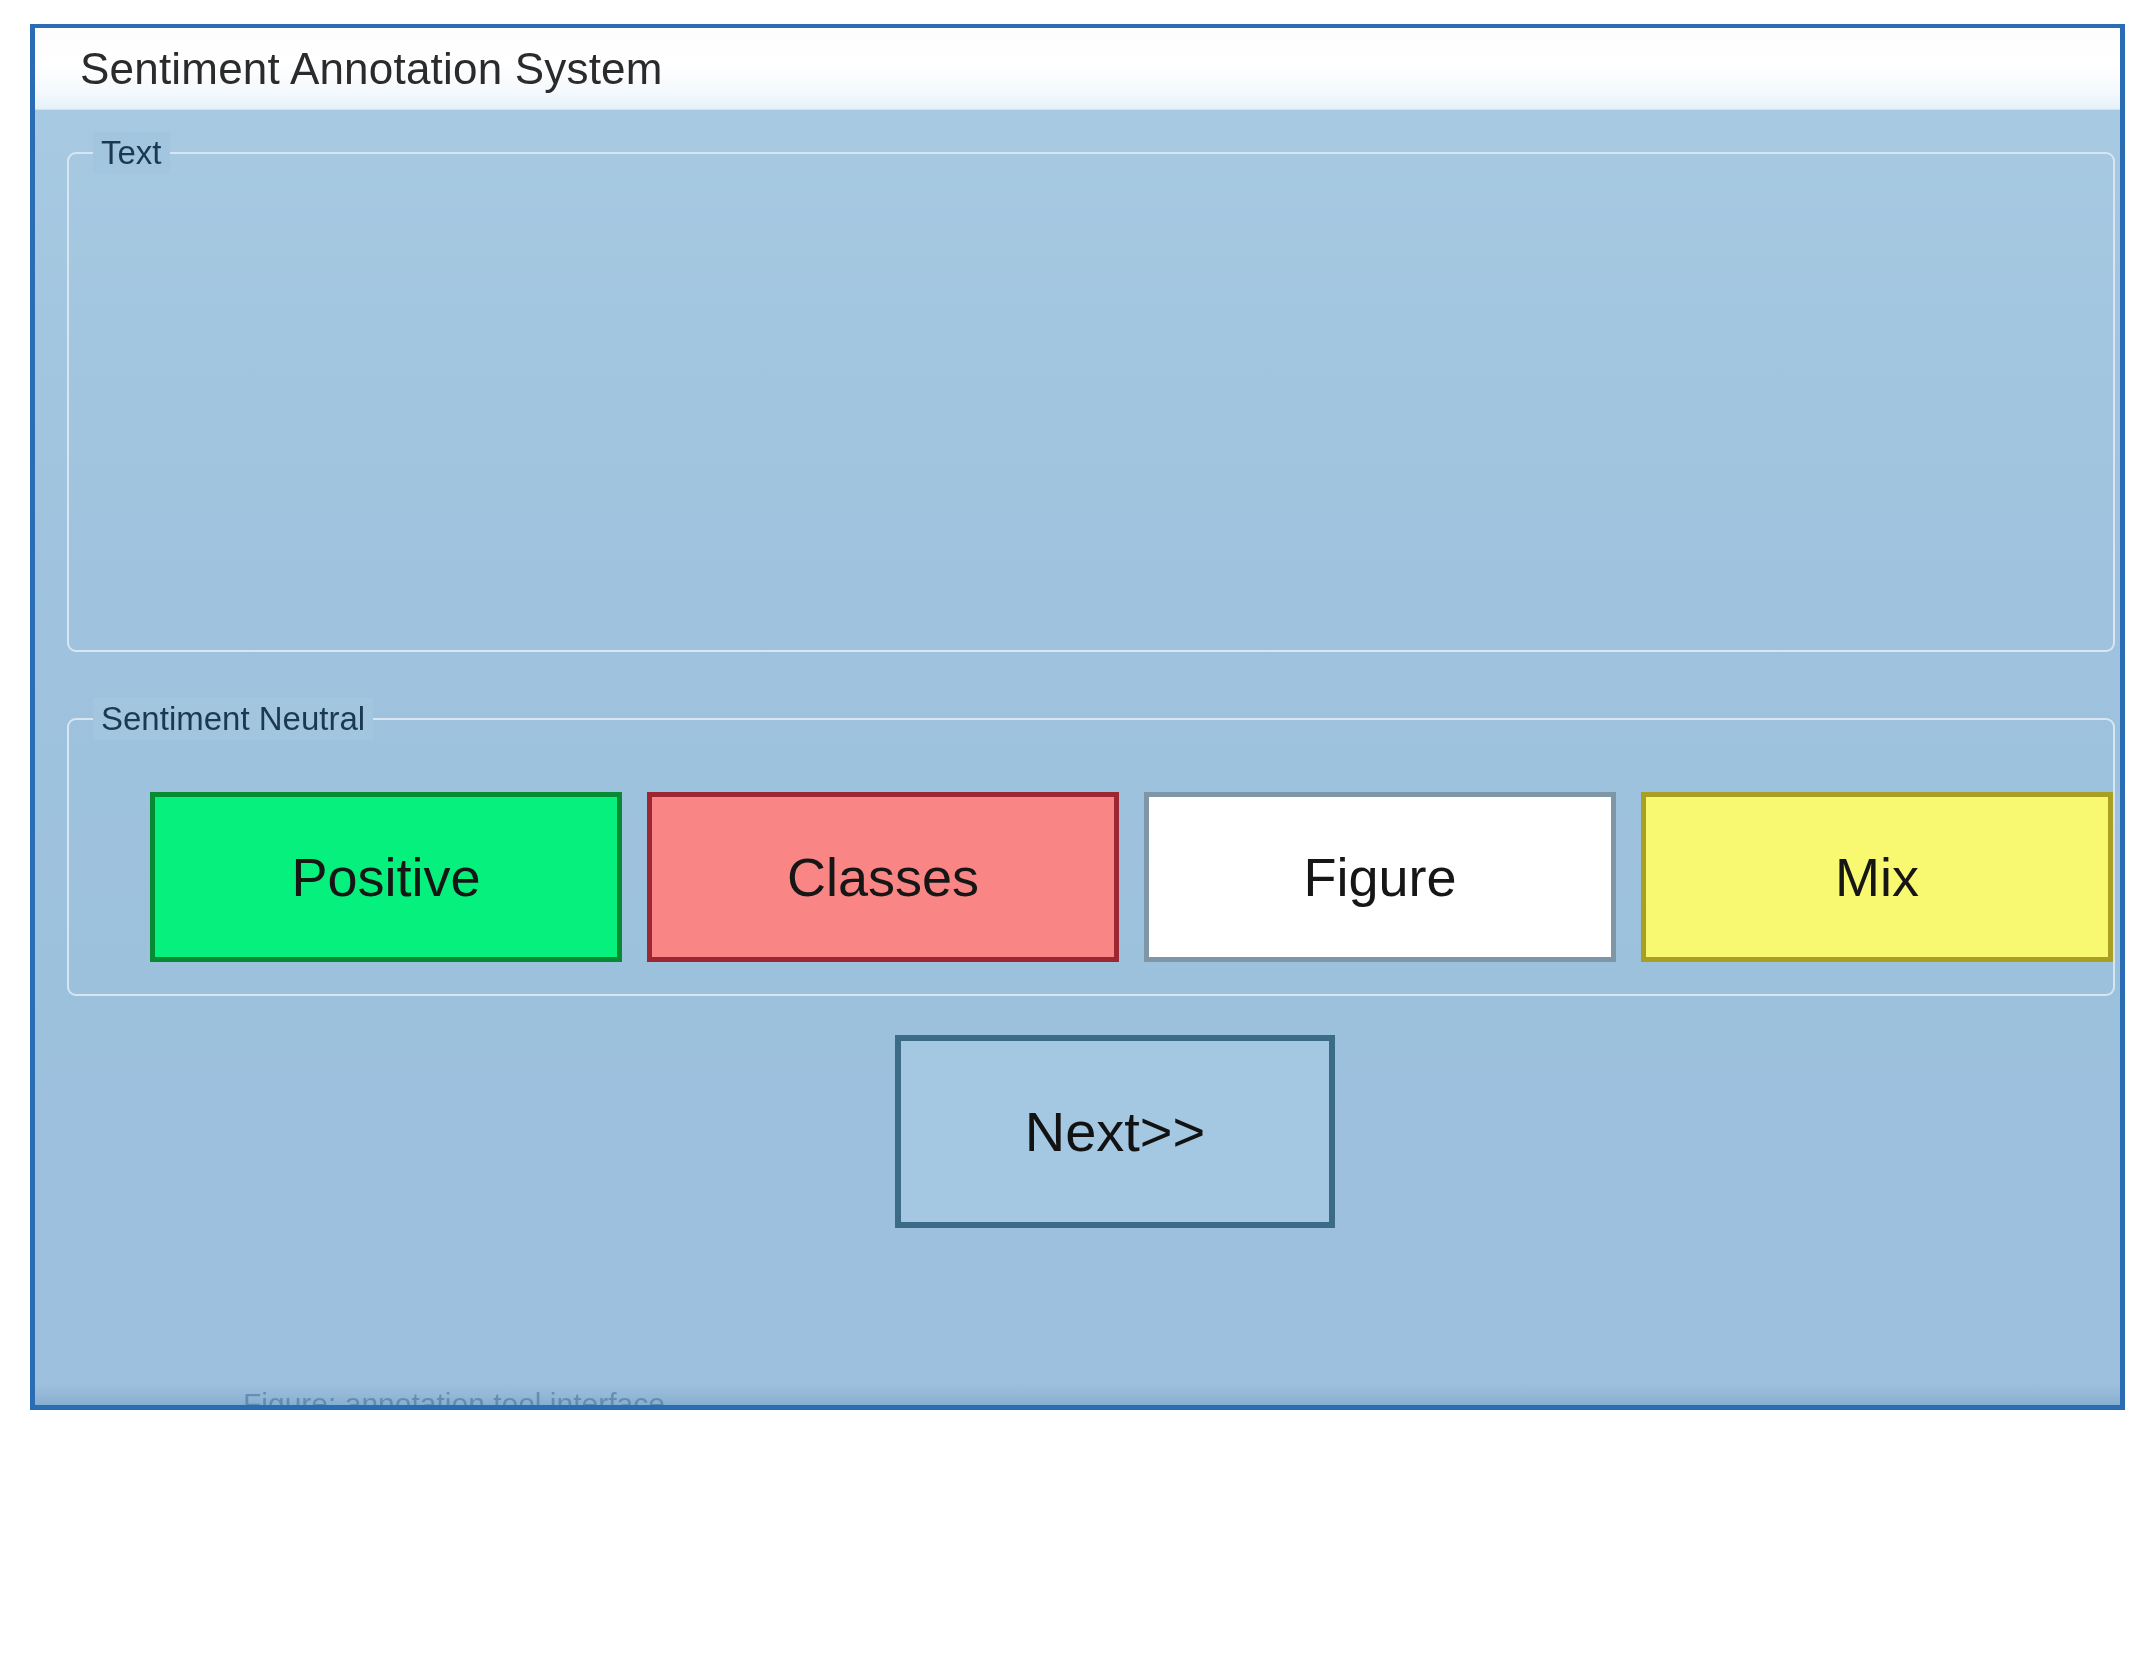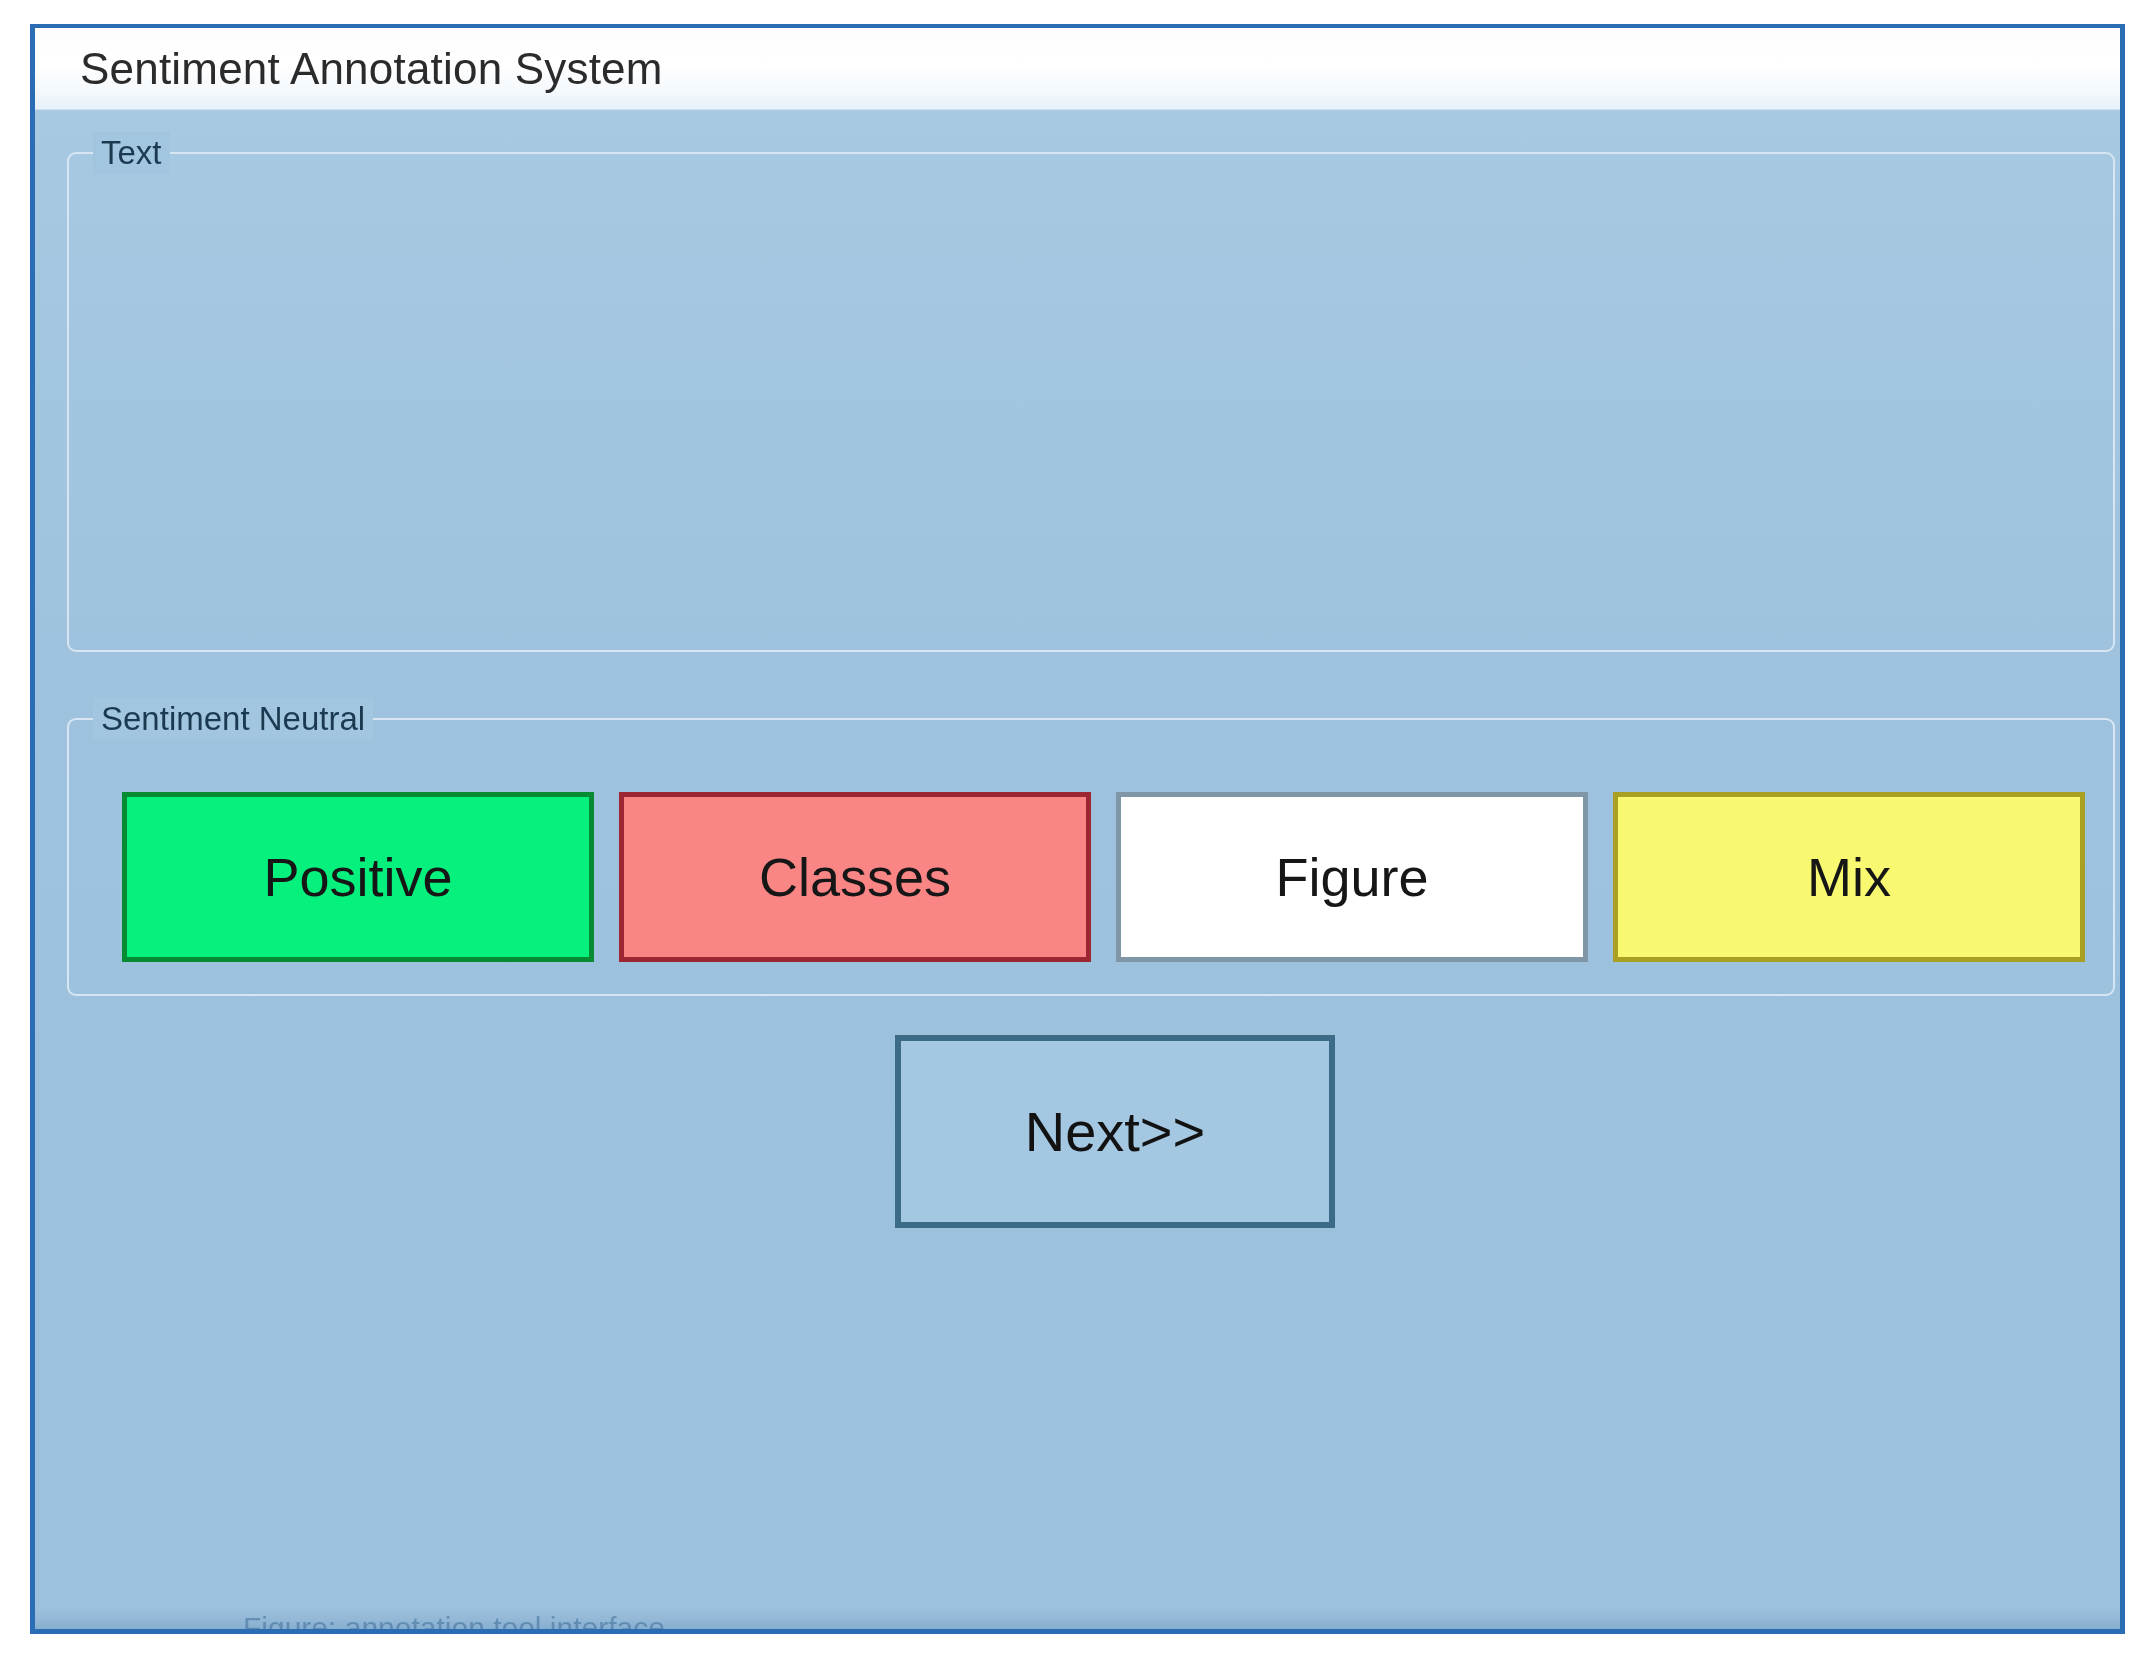--- a/index.html
+++ b/index.html
@@ -15,21 +15,21 @@
     font-family: "Liberation Sans", sans-serif;
     overflow: hidden;
   }
 
   
   #app-window {
     position: absolute;
     left: 30px;
     top: 24px;
     width: 2095px;
-    height: 1610px;
+    height: 1386px;
     box-sizing: border-box;
     border: 5px solid #2a6db5;
     border-top-width: 4px;
     border-bottom-width: 5px;
     background: #9cc0dd;
     overflow: hidden;
     padding-left: 6px;
   }
 
   
@@ -135,20 +135,21 @@
     border-width: 5px;
     border-style: solid;
     font-size: 54px;
     line-height: 160px;
     text-align: center;
     color: #161616;
     cursor: pointer;
     font-family: "Liberation Sans", sans-serif;
     padding: 0;
     overflow: hidden;
+    margin-left: 28px;
   }
   #btn-positive {
     left: 53px;
     background: #05f07c;
     border-color: #068a32;
   }
   #btn-negative {
     left: 550px;
     background: #f98585;
     border-color: #9c2632;

